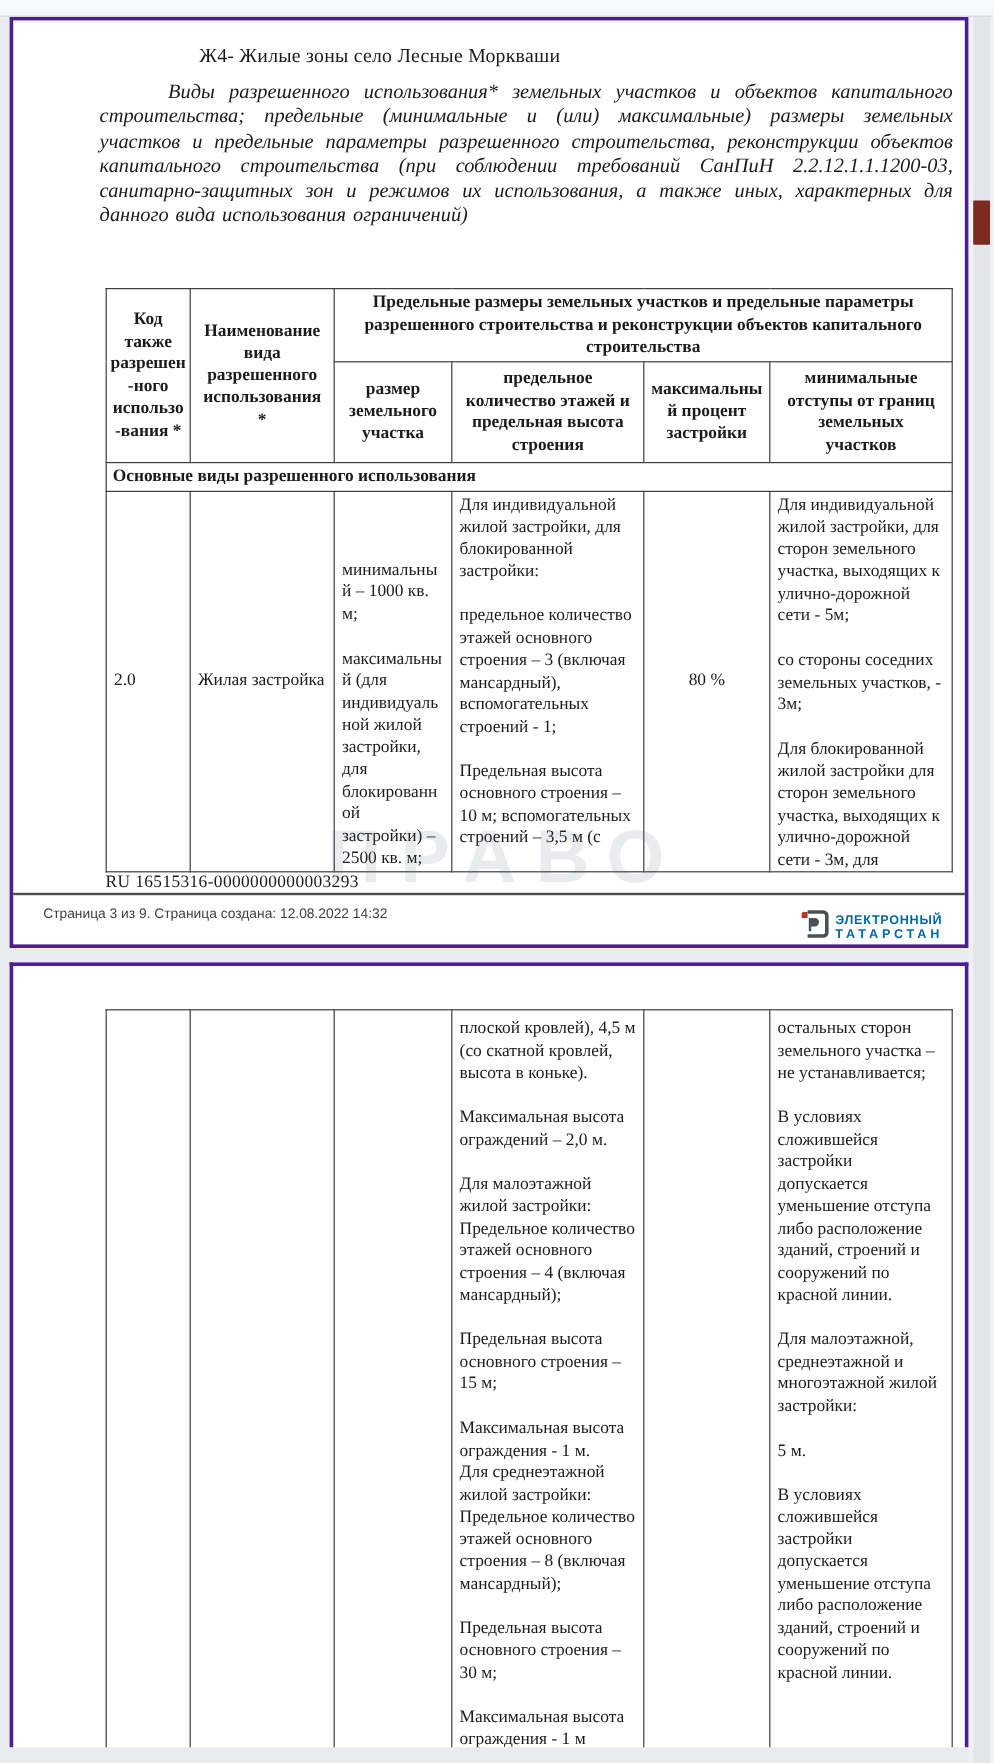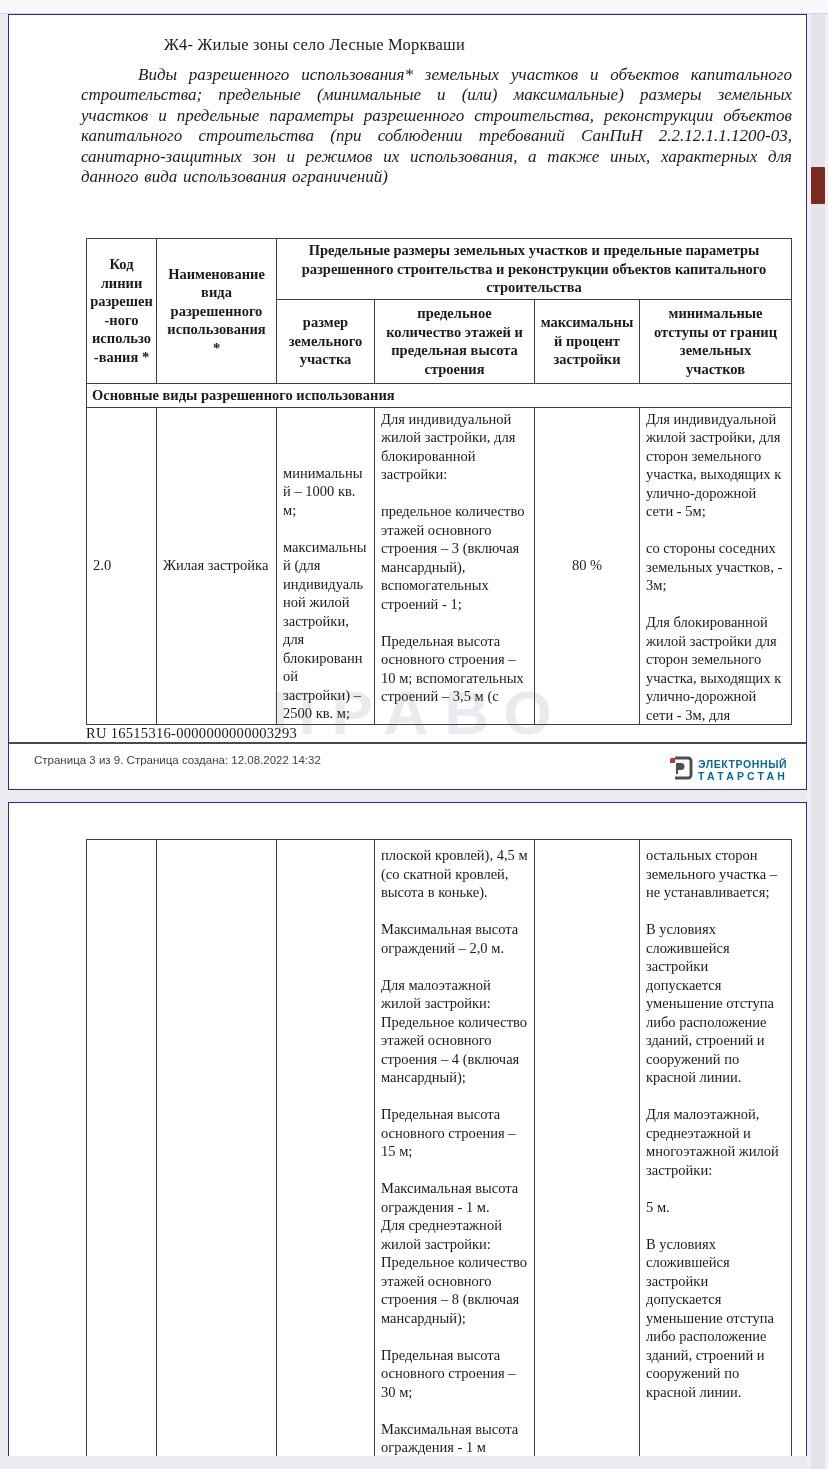--- a/index.html
+++ b/index.html
@@ -6,21 +6,21 @@
   body{
     width:828px;height:1469px;position:relative;
     background:#e9ebee;
     font-family:"Liberation Serif","DejaVu Serif",serif;
     color:#1b1b1b;
   }
   .top-band{position:absolute;left:0;top:0;width:828px;height:13px;background:#f8f9fa;border-bottom:1px solid #d3d5d8;z-index:5;}
   .gutter{position:absolute;right:0;top:0;width:21px;height:1469px;background:#f0f1f4;}
   .scroll-strip{position:absolute;right:3px;top:0;width:14px;height:1469px;background:#e4e5ea;}
   .scroll-marker{position:absolute;right:3px;top:167px;width:14px;height:37px;background:#7c2b20;border-radius:1px;z-index:6;}
-  .page{position:absolute;left:8px;width:799px;background:#ffffff;border:1px solid #4c1d95;box-sizing:border-box;}
+  .page{position:absolute;left:8px;width:799px;background:#ffffff;border:3px solid #4c1d95;box-sizing:border-box;}
   #page1{top:14px;height:776px;overflow:hidden;}
   #page2{top:802px;height:654px;overflow:hidden;border-bottom:none;}
 
   .title{position:absolute;left:155px;top:20px;font-size:16.5px;letter-spacing:.2px;}
   .intro{position:absolute;left:72px;top:50px;width:711px;}
   .intro p{margin:0;font-size:17px;line-height:20.4px;text-align:justify;text-indent:57px;word-spacing:1.5px;font-style:italic;}
 
   table.ztable{border-collapse:collapse;table-layout:fixed;position:absolute;left:77px;width:705px;}
   #t1{top:223px;}
   #t2{top:36px;}
@@ -68,21 +68,21 @@
     <colgroup>
       <col style="width:70px">
         <col style="width:120px">
         <col style="width:98px">
       <col style="width:160px">
         <col style="width:105px">
         <col style="width:152px">
     </colgroup>
     <tbody>
         <tr class="h1">
-      <td class="hc" rowspan="2">Код линии
+      <td class="hc" rowspan="2">Код также
 разрешен
 -ного
 использо
 -вания *</td>
       <td class="hc" rowspan="2">Наименование
 вида
 разрешенного
 использования
 *</td>
       <td class="hc" colspan="4">Предельные размеры земельных участков и предельные параметры разрешенного строительства и реконструкции объектов капитального строительства</td>

